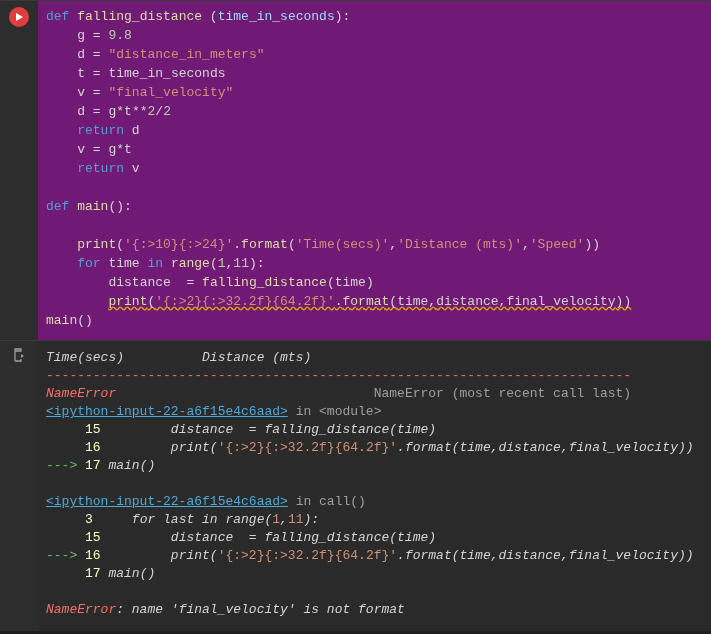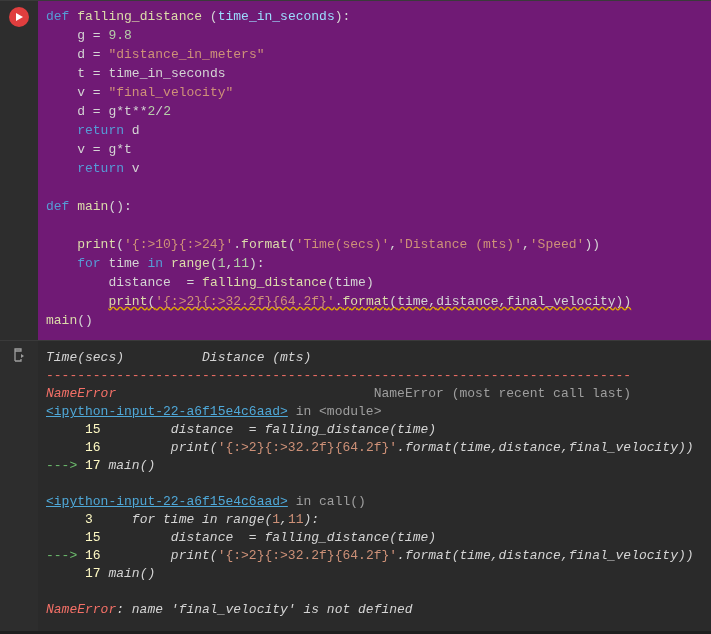--- a/index.html
+++ b/index.html
@@ -119,19 +119,19 @@
   </div>
   <div class="output-area" id="output-area"><span class="out-white">Time(secs)          Distance (mts)</span>
 <span class="dash-line">---------------------------------------------------------------------------</span>
 <span class="err-name">NameError</span>                                 <span class="trace">NameError (most recent call last)</span>
 <span class="link">&lt;ipython-input-22-a6f15e4c6aad&gt;</span><span class="trace"> in &lt;module&gt;</span>
 <span class="ln-arrow">     </span><span class="ln-ok">15</span><span class="out-white">         distance  = falling_distance(time)</span>
 <span class="ln-arrow">     </span><span class="ln-ok">16</span><span class="out-white">         print(</span><span class="out-str">'{:&gt;2}{:&gt;32.2f}{64.2f}'</span><span class="out-white">.format(time,distance,final_velocity))</span>
 <span class="ln-arrow">---&gt; </span><span class="ln-ok">17</span><span class="out-white"> main()</span>
 
 <span class="link">&lt;ipython-input-22-a6f15e4c6aad&gt;</span><span class="trace"> in call()</span>
-<span class="ln-arrow">     </span><span class="ln-ok">3</span><span class="out-white">     for time in range(</span><span class="out-str">1</span><span class="out-white">,</span><span class="out-str">11</span><span class="out-white">):</span>
+<span class="ln-arrow">     </span><span class="ln-ok">3</span><span class="out-white">     for last in range(</span><span class="out-str">1</span><span class="out-white">,</span><span class="out-str">11</span><span class="out-white">):</span>
 <span class="ln-arrow">     </span><span class="ln-ok">15</span><span class="out-white">         distance  = falling_distance(time)</span>
 <span class="ln-arrow">---&gt; </span><span class="ln-ok">16</span><span class="out-white">         print(</span><span class="out-str">'{:&gt;2}{:&gt;32.2f}{64.2f}'</span><span class="out-white">.format(time,distance,final_velocity))</span>
 <span class="ln-arrow">     </span><span class="ln-ok">17</span><span class="out-white"> main()</span>
 
-<span class="err-name">NameError</span><span class="out-white">: name 'final_velocity' is not defined</span></div>
+<span class="err-name">NameError</span><span class="out-white">: name 'final_velocity' is not format</span></div>
 </div>
 
 </body></html>

